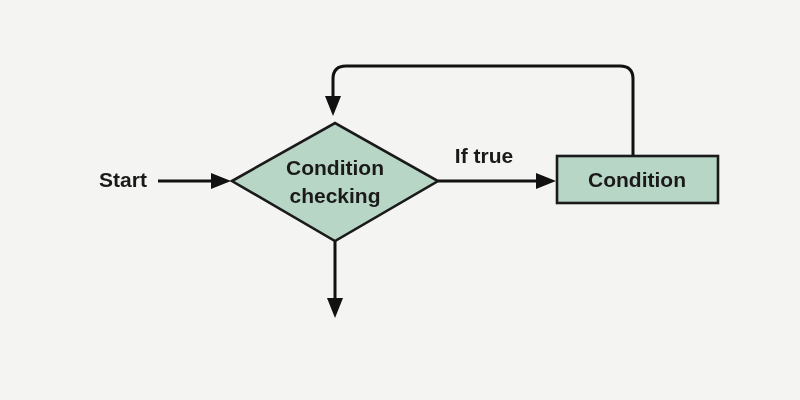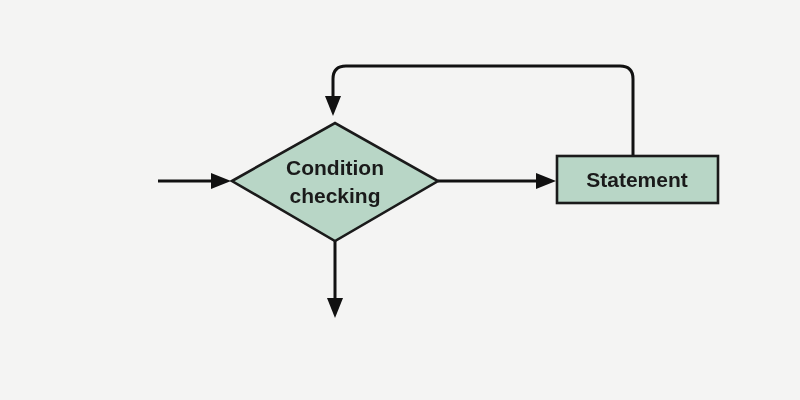--- a/index.html
+++ b/index.html
@@ -79,20 +79,22 @@
     <polygon class="arrowhead" points="556,181 536,173 536,189"></polygon>
 
     <line class="edge-line" x1="335" y1="241" x2="335" y2="300"></line>
     <polygon class="arrowhead" points="335,318 327,298 343,298"></polygon>
 
     <polygon class="shape" points="232,181 335,123 438,181 335,241"></polygon>
 
     <rect class="shape" x="557" y="156" width="161" height="47"></rect>
   </svg>
 
+  <div class="label start">Start</div>
 
   <div class="label condition">Condition checking</div>
 
+  <div class="label iftrue">If true</div>
 
-  <div class="label statement">Statement</div>
+  <div class="label statement">Condition</div>
 
 
 </div>
 
 </body></html>

